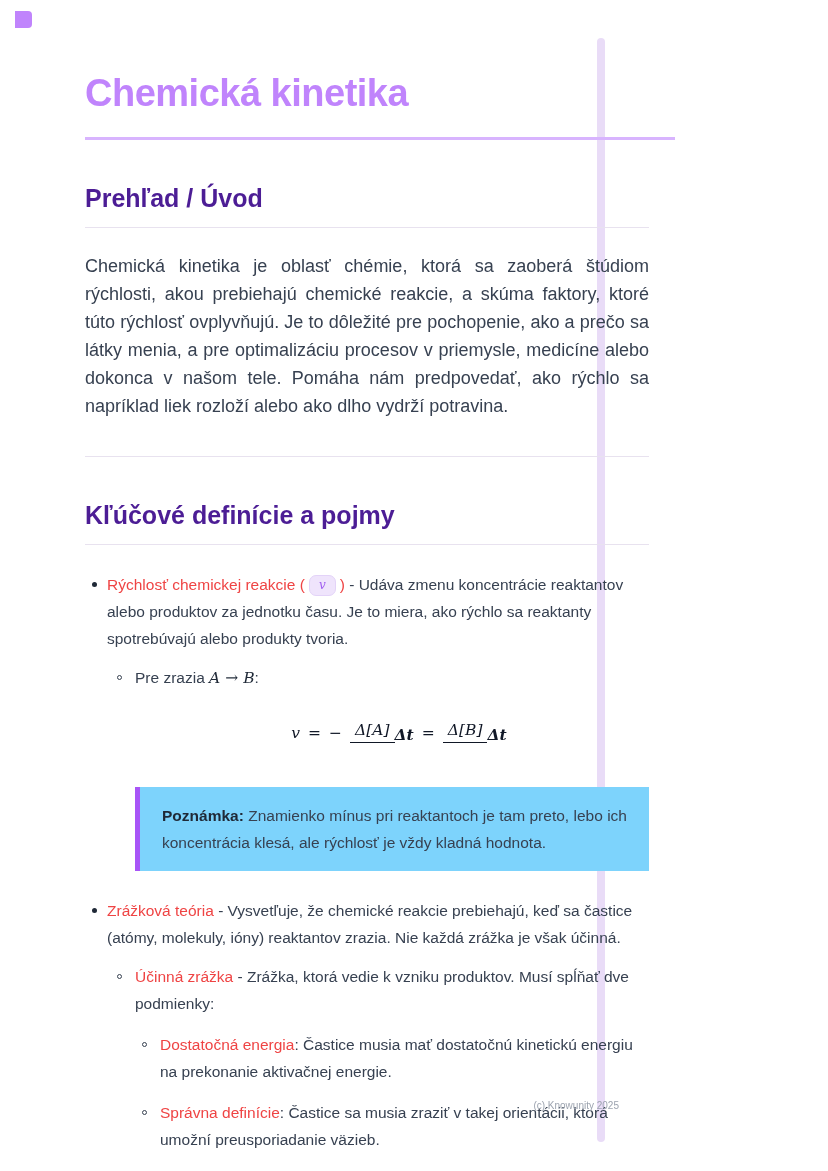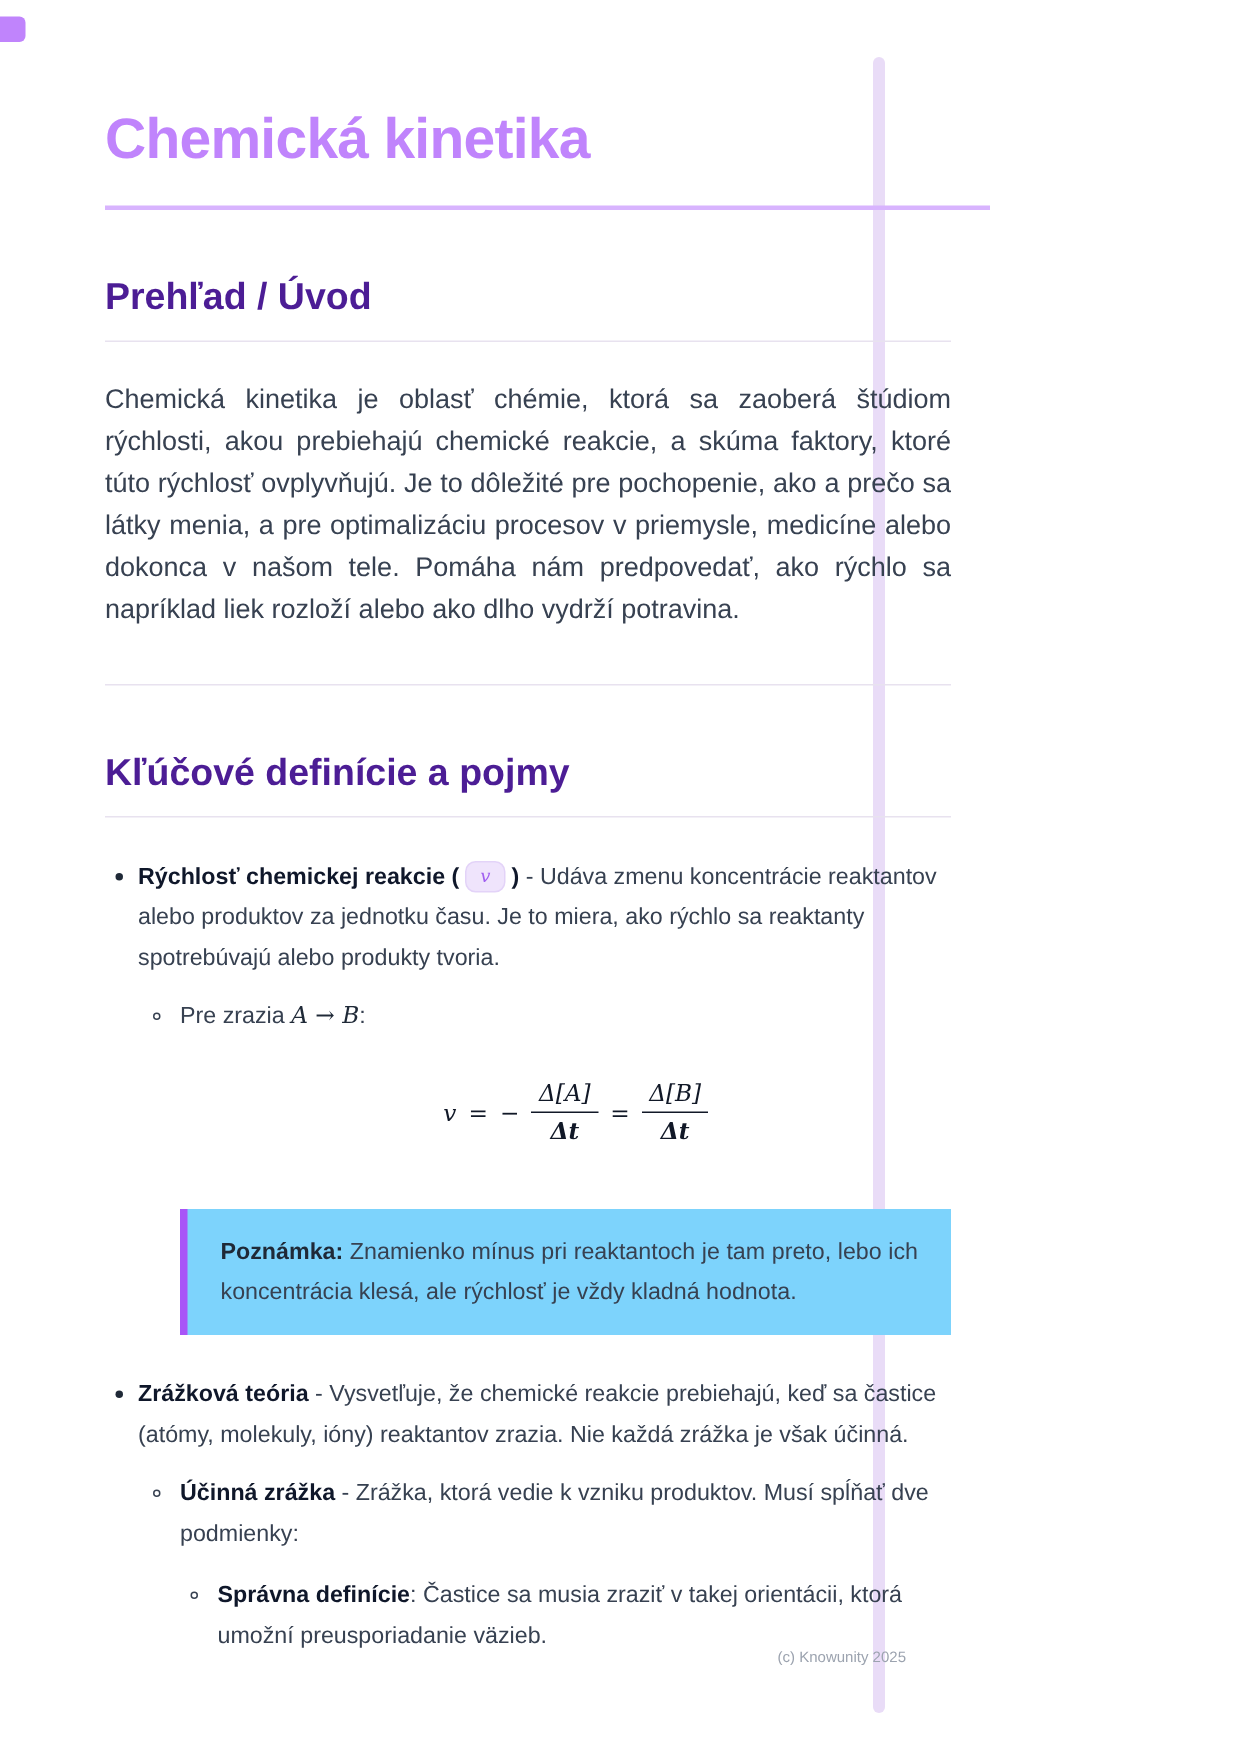--- a/index.html
+++ b/index.html
@@ -5,20 +5,21 @@
   * { box-sizing: border-box; margin: 0; padding: 0; }
   html, body { background: #ffffff; }
   .page {
     position: relative;
     width: 660px;
     height: 1171px;
     background: #ffffff;
     overflow: hidden;
     font-family: "Liberation Sans", sans-serif;
     color: #374151;
+    margin-left: 15px;
   }
   .corner-accent {
     position: absolute;
     left: 0; top: 11px;
     width: 17px; height: 17px;
     background: #c084fc;
     border-radius: 0 4px 4px 0;
   }
   .right-strip {
     position: absolute;
@@ -66,21 +67,21 @@
     margin-top: 36px;
     height: 1px;
     background: #e8e2ef;
   }
   .li {
     position: relative;
     font-size: 15.5px;
     line-height: 27px;
     color: #374151;
   }
-  .li strong { color: #0f172a; font-weight: 700; }
+  .li strong { color: #ef4444; font-weight: 400; }
   .l1 { padding-left: 22px; margin-top: 26px; }
   .l2 { margin-left: 32px; padding-left: 18px; margin-top: 12px; }
   .l3 { margin-left: 57px; padding-left: 18px; margin-top: 14px; }
   .marker { position: absolute; left: 6px; top: 11px; }
   .marker.dot {
     left: 7px;
     width: 5px; height: 5px;
     border-radius: 50%;
     background: #1f2937;
   }
@@ -111,21 +112,21 @@
     padding-left: 64px;
     display: flex;
     justify-content: center;
     align-items: center;
     gap: 8px;
     font-family: "DejaVu Serif", serif;
     font-style: italic;
     font-size: 15.5px;
     color: #111827;
   }
-  .frac { display: inline-flex; flex-direction: column; align-items: center; }
+  .frac { display: inline-flex; flex-direction: row; align-items: center; }
   .frac .num { padding: 0 5px 3px; border-bottom: 1px solid #111827; line-height: 17px; }
   .frac .den { padding-top: 3px; line-height: 17px; font-weight: bold; }
   .note {
     margin: 44px 0 0 50px;
     width: 514px;
     background: #7dd3fc;
     border-left: 5px solid #a855f7;
     padding: 15px 22px;
   }
   .note p {
@@ -197,23 +198,27 @@
     <div class="li l1">
       <span class="marker dot"></span>
       <strong>Zrážková teória</strong><span> - Vysvetľuje, že chemické reakcie prebiehajú, keď sa častice (atómy, molekuly, ióny) reaktantov zrazia. Nie každá zrážka je však účinná.</span>
     </div>
 
     <div class="li l2">
       <span class="marker circle"></span>
       <strong>Účinná zrážka</strong><span> - Zrážka, ktorá vedie k vzniku produktov. Musí spĺňať dve podmienky:</span>
     </div>
 
-
     <div class="li l3">
       <span class="marker circle"></span>
+      <strong>Dostatočná energia</strong><span>: Častice musia mať dostatočnú kinetickú energiu na prekonanie aktivačnej energie.</span>
+    </div>
+
+    <div class="li l3">
+      <span class="marker circle"></span>
       <strong>Správna definície</strong><span>: Častice sa musia zraziť v takej orientácii, ktorá umožní preusporiadanie väzieb.</span>
     </div>
 
   </div>
 
   <div class="footer-credit">(c) Knowunity 2025</div>
 
 </div>
 
 </body></html>

